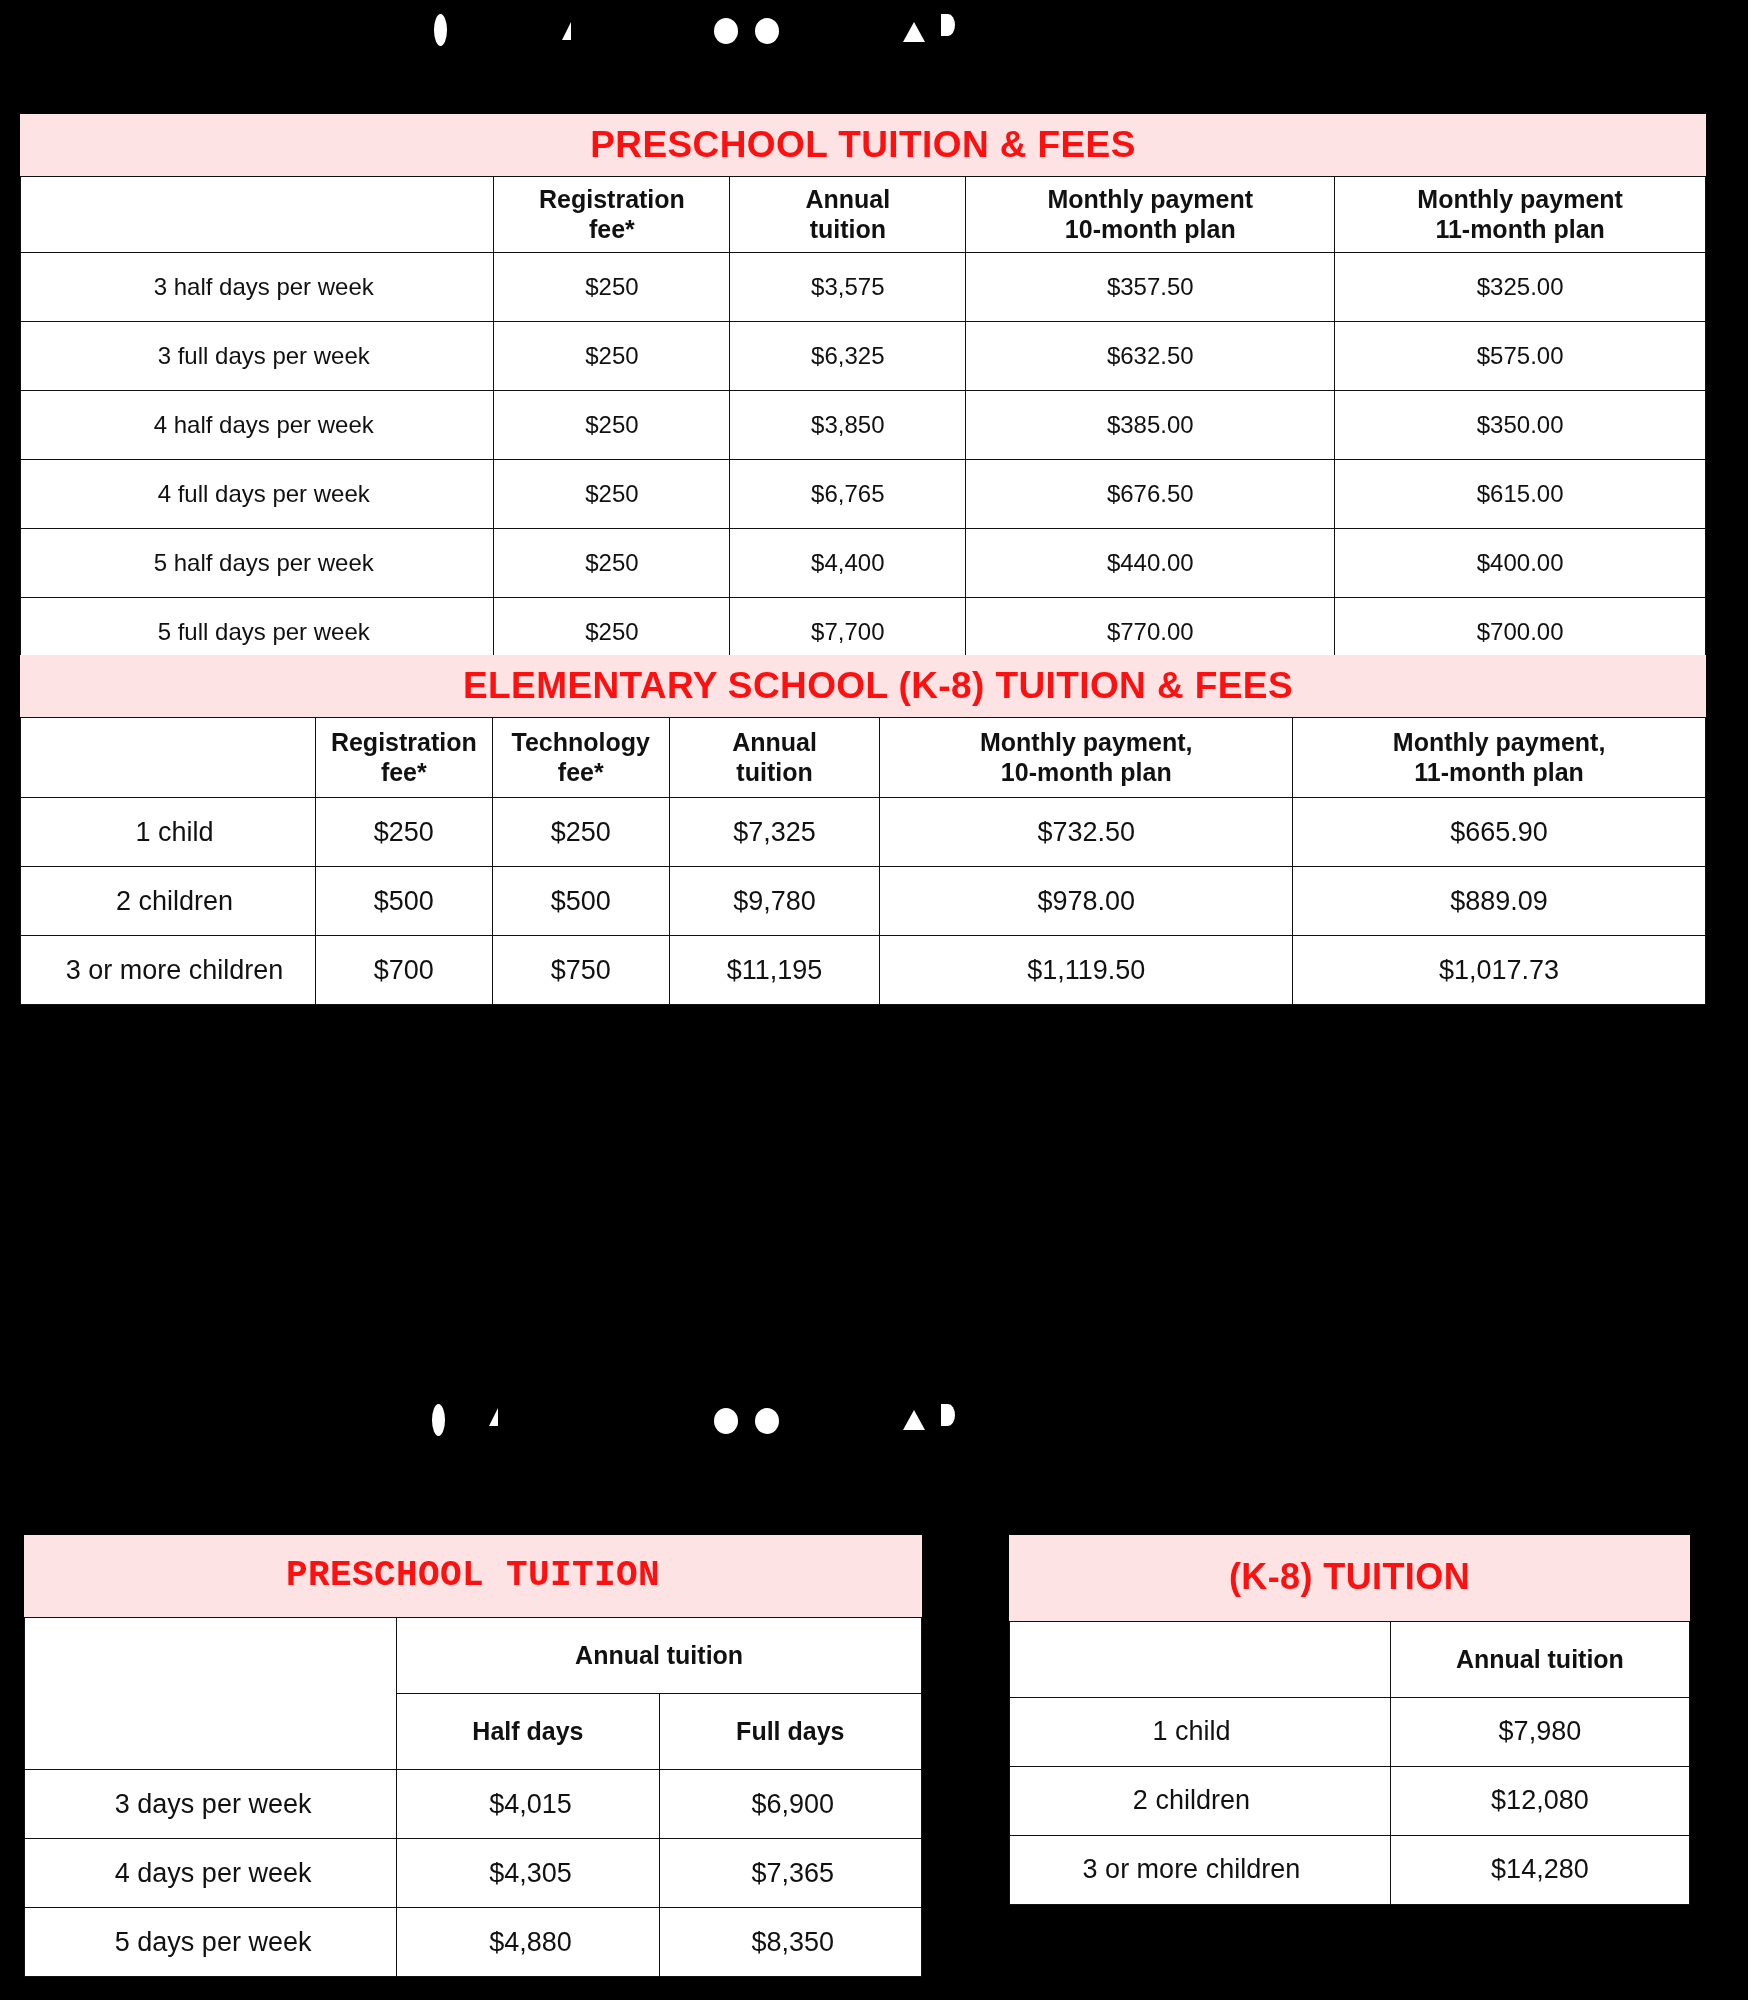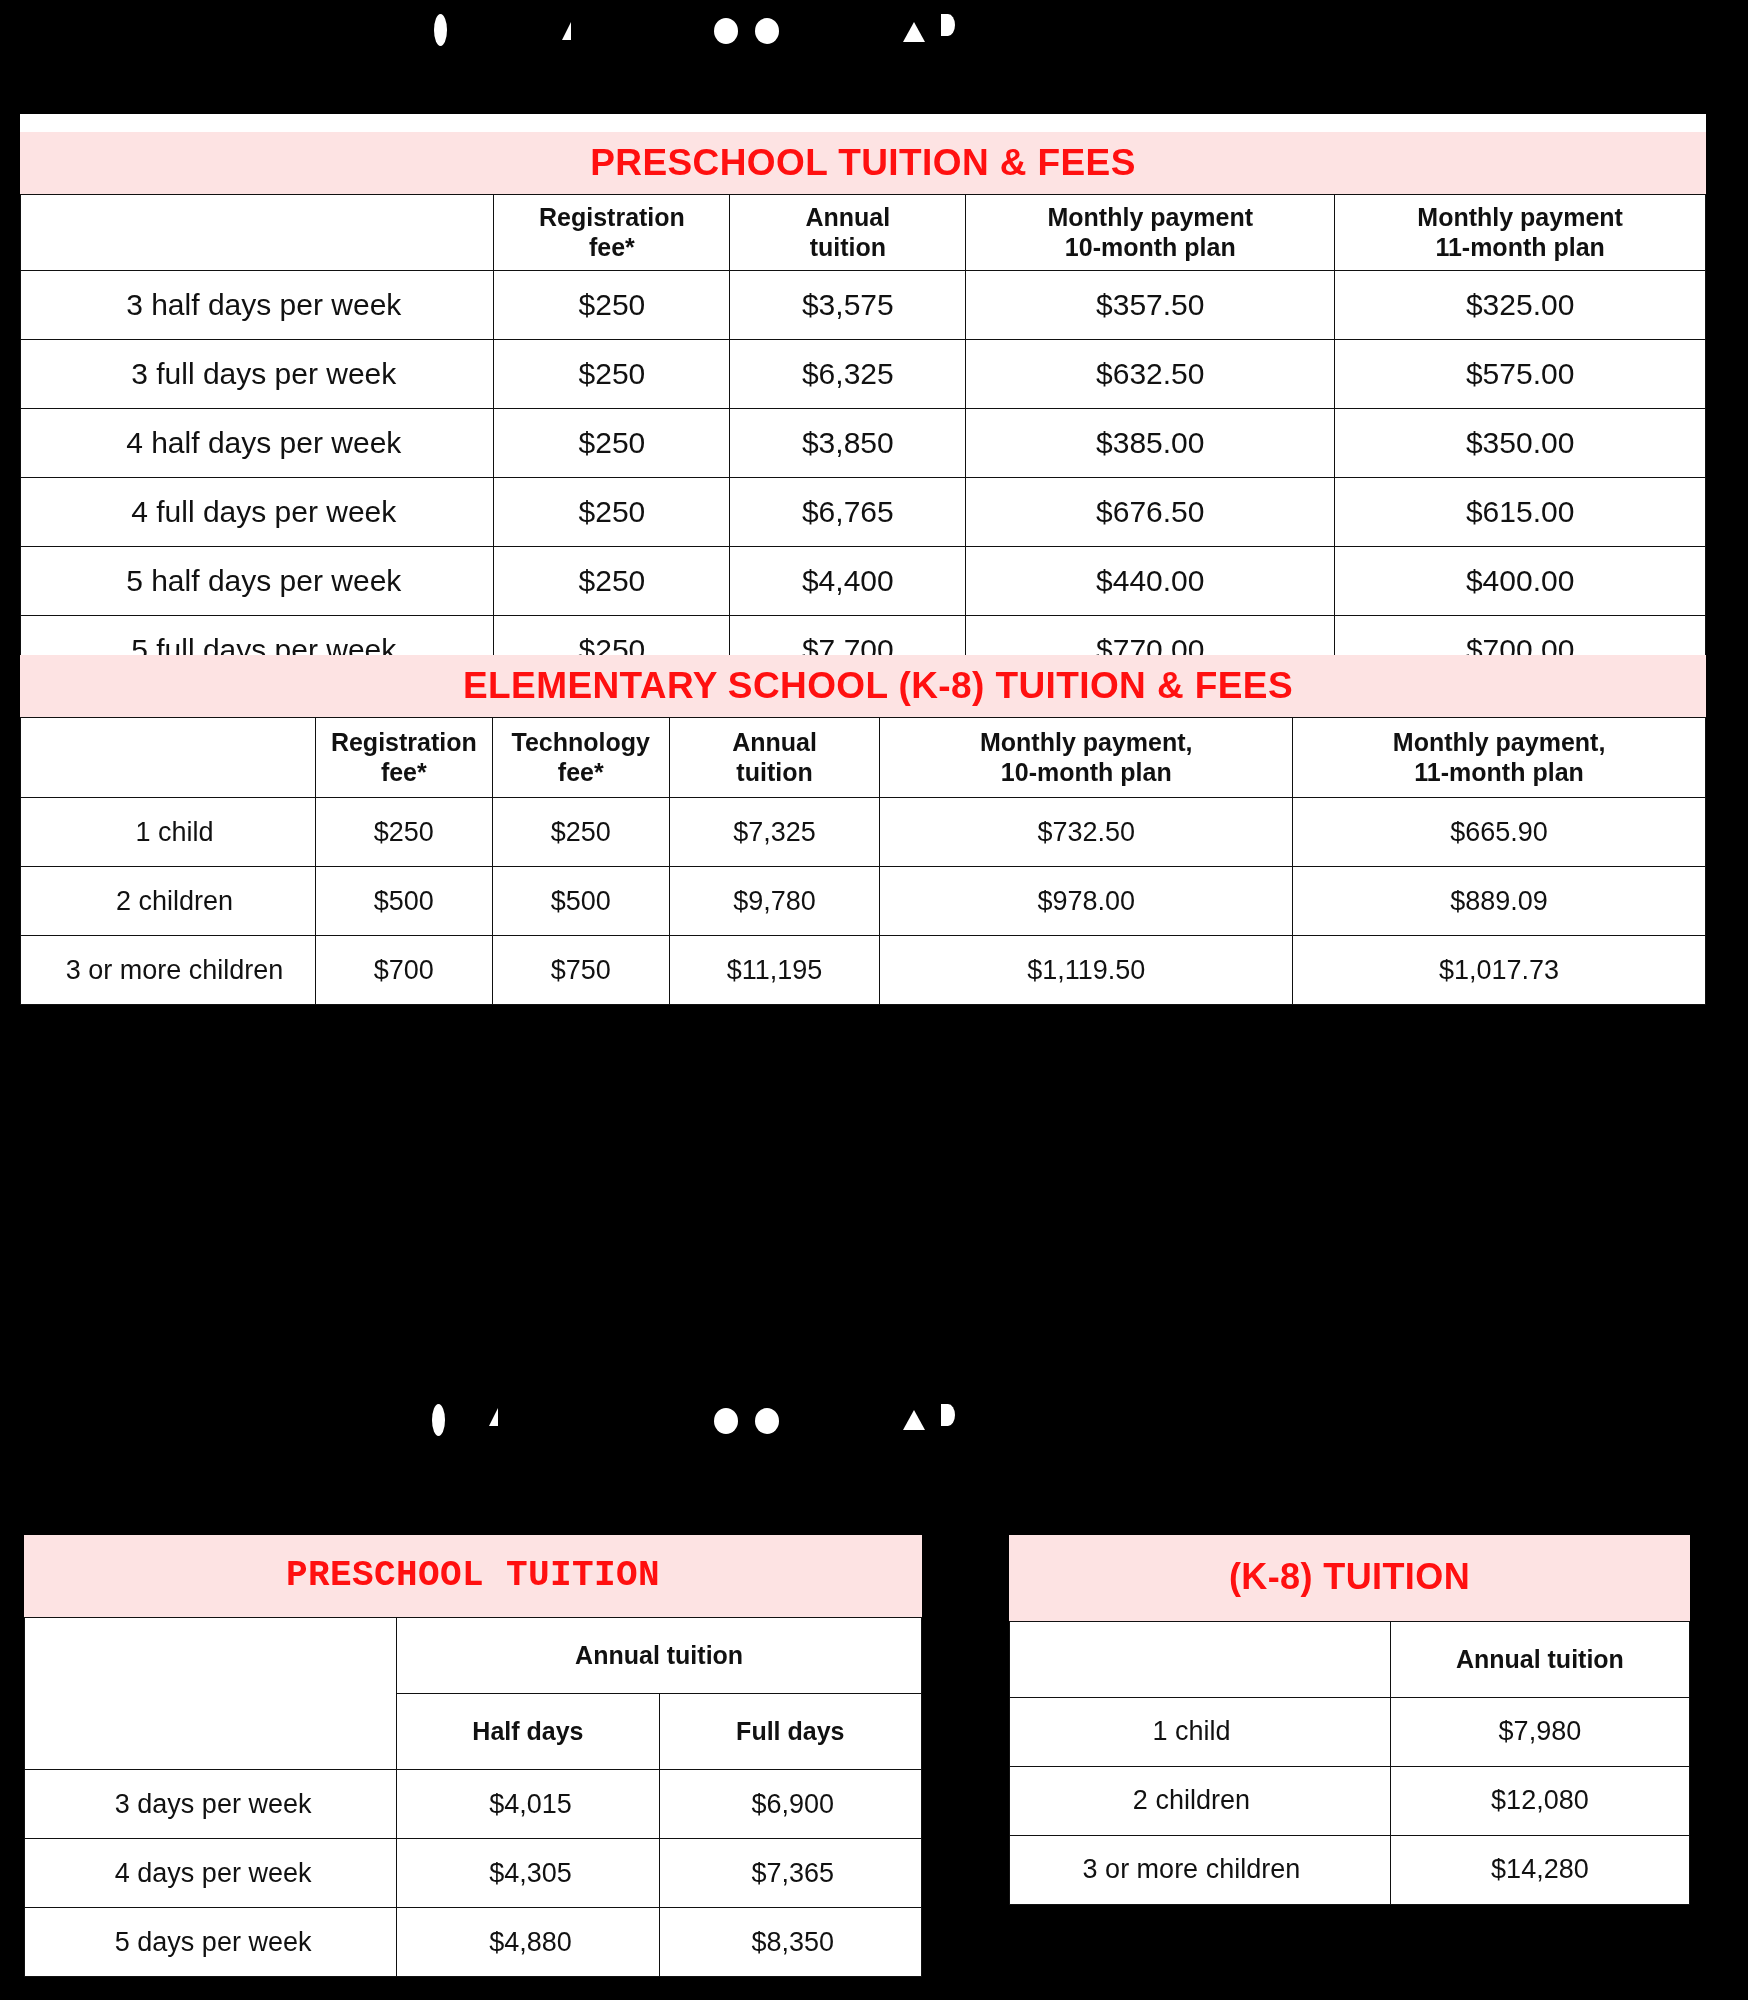--- a/index.html
+++ b/index.html
@@ -81,23 +81,23 @@
     text-align: left;
     padding-left: 14px;
   }
   td.rowlabel-right {
     text-align: right;
     padding-right: 18px;
   }
 
   
   #t1 { left: 20px; top: 114px; width: 1686px; }
-  #t1 .title-bar { height: 62px; line-height: 62px; font-size: 37px; margin-top: 18px; }
+  #t1 .title-bar { height: 62px; line-height: 62px; font-size: 37px; }
   #t1 table.grid th { height: 76px; font-size: 25px; }
-  #t1 table.grid td { height: 69px; font-size: 30px; }
+  #t1 table.grid td { height: 69px; font-size: 24px; }
 
   
   #t2 { left: 20px; top: 655px; width: 1686px; }
   #t2 .title-bar { height: 62px; line-height: 62px; font-size: 37px; padding-left: 30px; }
   #t2 table.grid th { height: 80px; font-size: 25px; }
   #t2 table.grid td { height: 69px; font-size: 27px; }
 
   
   #t3 { left: 24px; top: 1535px; width: 898px; }
   #t3 .title-bar { height: 82px; line-height: 82px; font-size: 36px; font-family: Liberation Mono, monospace; }

